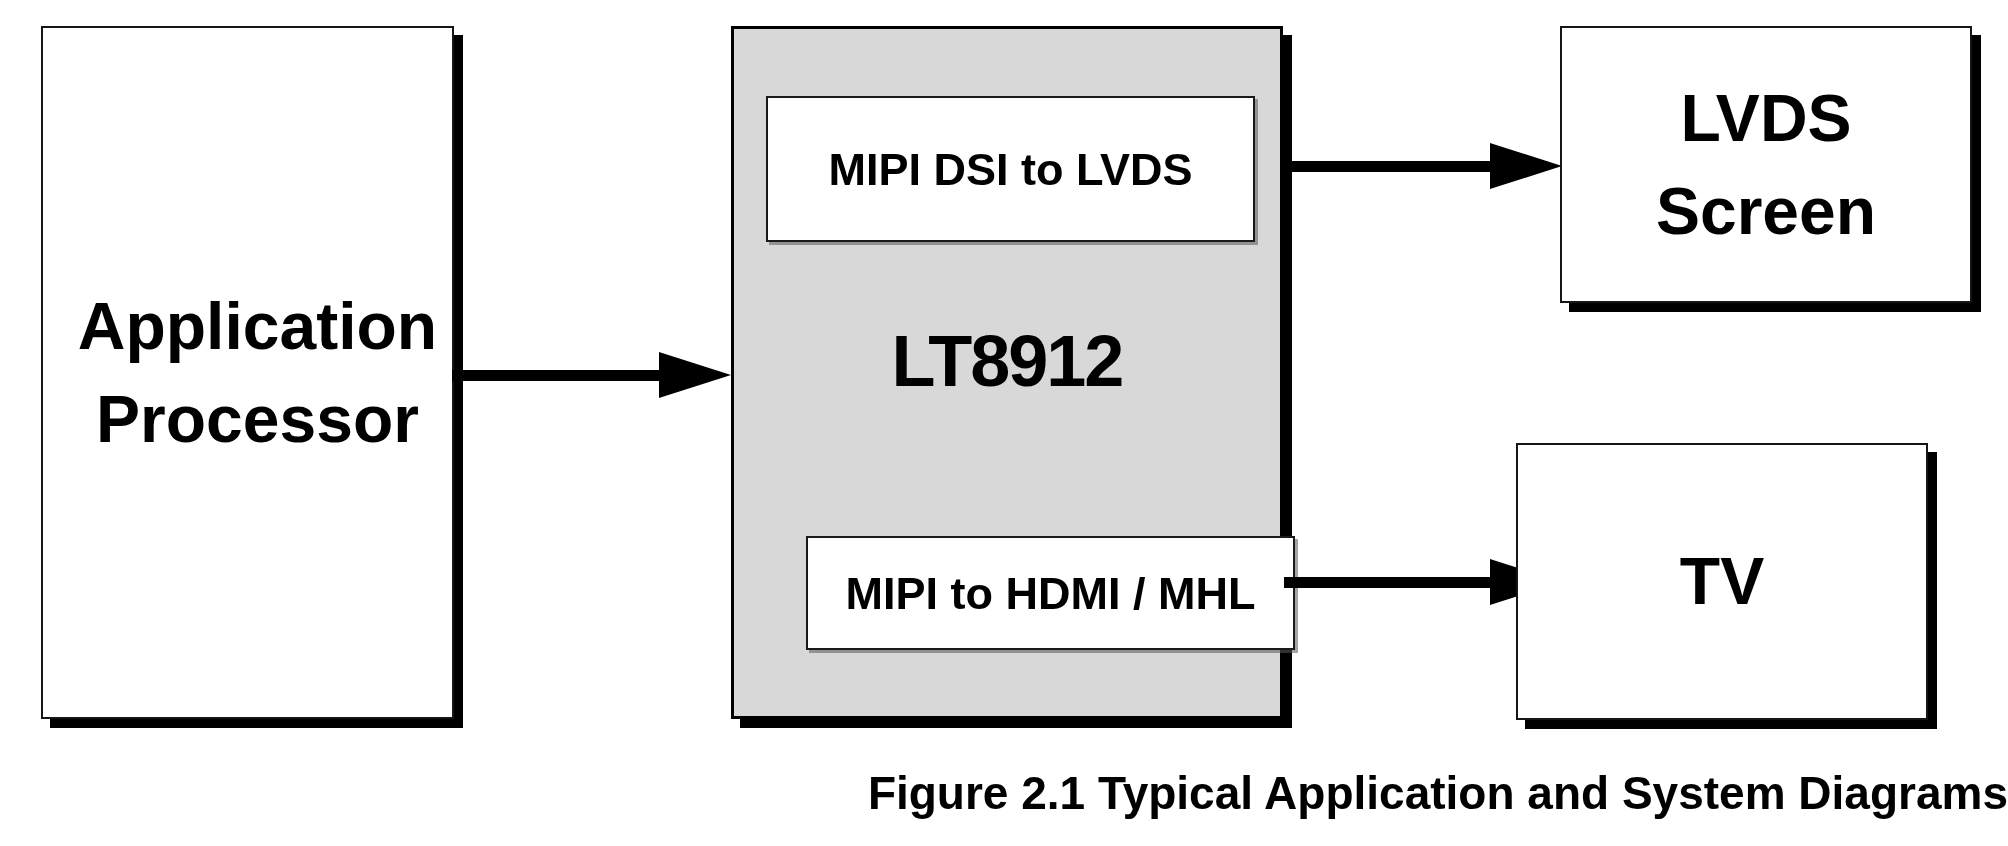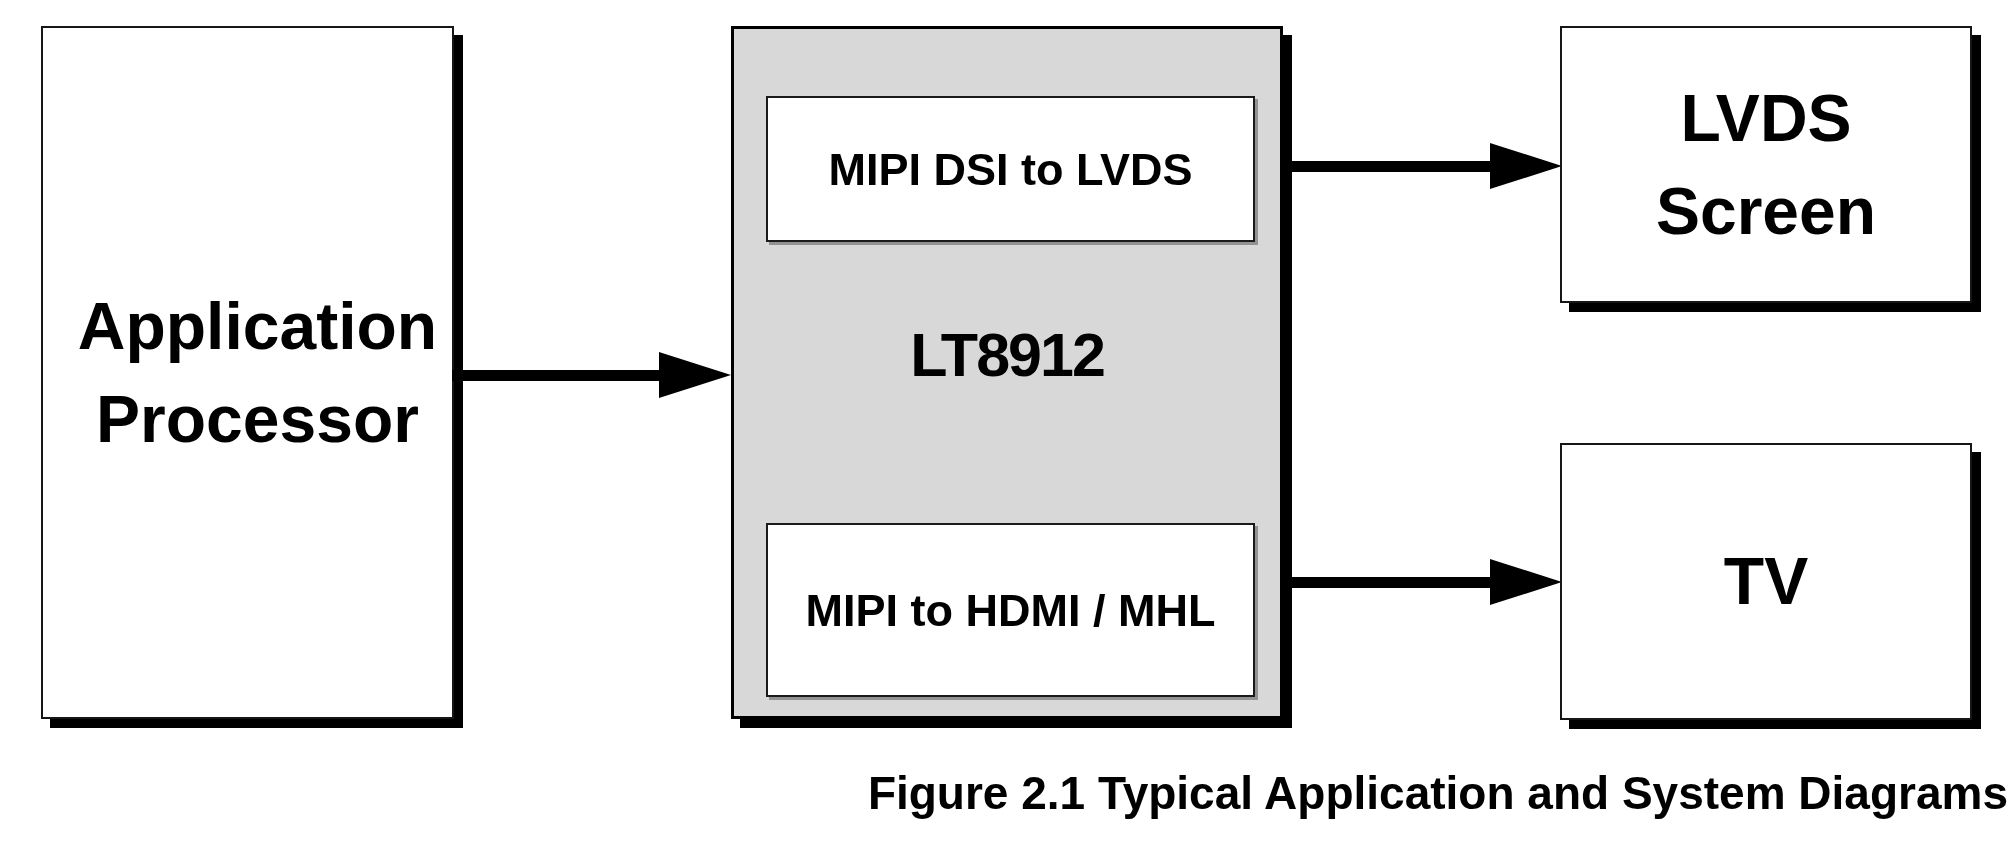--- a/index.html
+++ b/index.html
@@ -34,21 +34,21 @@
   }
   .block .label {
     font-weight: bold;
     font-size: 66px;
     line-height: 1.4;
     letter-spacing: 0px;
   }
   #app-box    { left: 41px;  top: 26px;  width: 413px; height: 693px; padding-left: 20px; }
   #app-box .label { max-width: 360px; }
   #lvds-box   { left: 1560px; top: 26px;  width: 412px; height: 277px; }
-  #tv-box     { left: 1560px; top: 443px; width: 412px; height: 277px; }
+  #tv-box     { left: 1516px; top: 443px; width: 412px; height: 277px; }
 
   #chip-box {
     position: absolute;
     left: 731px; top: 26px; width: 552px; height: 693px;
     background: var(--color-chip_fill);
     border: 3px solid var(--color-line);
     box-shadow: 9px 9px 0 var(--color-line);
   }
   .chip-fn {
     position: absolute;
@@ -57,32 +57,32 @@
     height: 146px;
     background: var(--color-box_fill);
     border: 2px solid #1a1a1a;
     box-shadow: 3px 3px 0 rgba(90,90,90,0.55);
     display: flex;
     align-items: center;
     justify-content: center;
     text-align: center;
   }
   #chip-fn-top    { top: 67px; }
-  #chip-fn-bottom { top: 494px; height: 174px; }
+  #chip-fn-bottom { top: 507px; height: 114px; margin-left: 40px; }
   .chip-fn .fn-label {
     font-weight: bold;
     font-size: 45px;
     line-height: 1;
   }
   #chip-name {
     position: absolute;
     left: 0; right: 0; top: 296px;
     text-align: center;
     font-weight: bold;
-    font-size: 61px;
+    font-size: 72px;
     line-height: 1;
     letter-spacing: -2px;
   }
 
   .arrow {
     position: absolute;
     height: 46px;
   }
   .arrow .shaft {
     position: absolute;

